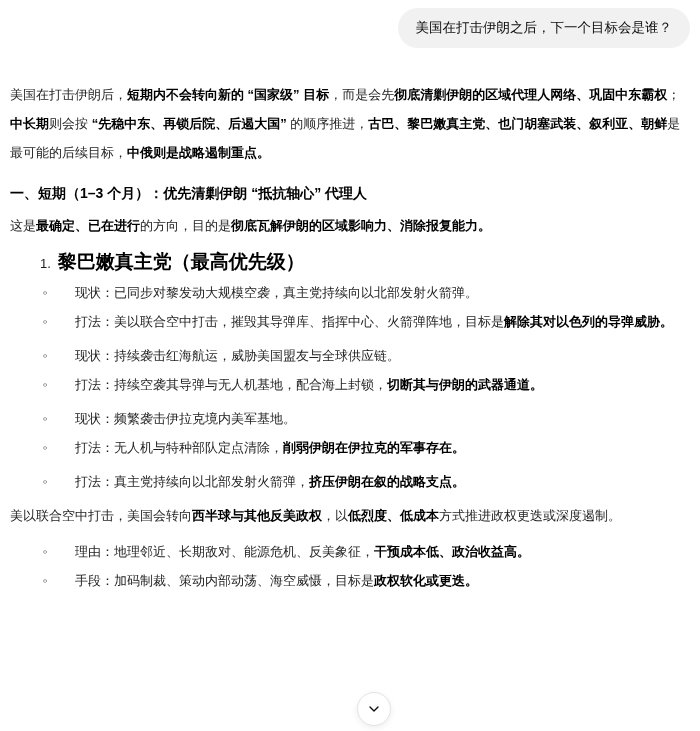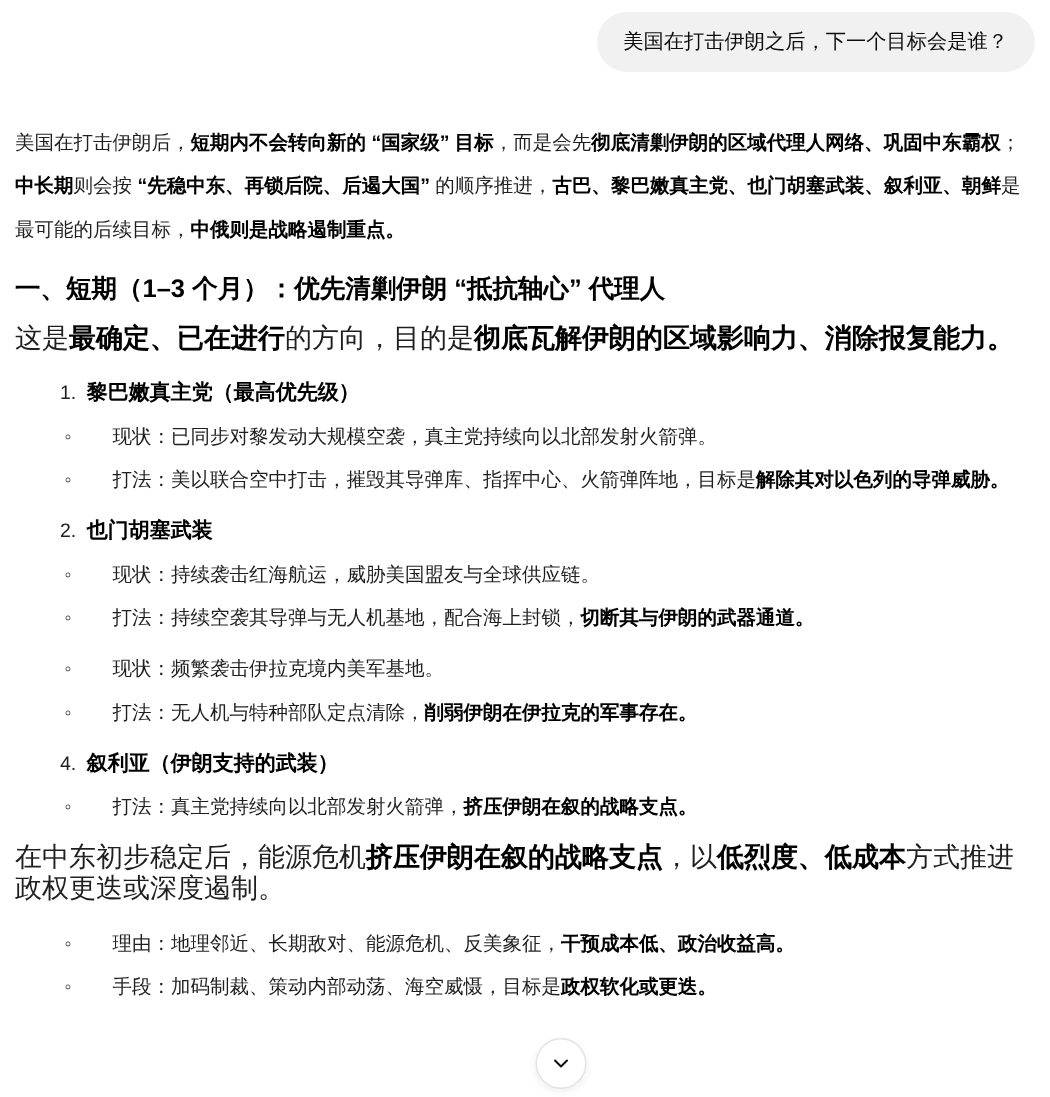--- a/index.html
+++ b/index.html
@@ -14,28 +14,28 @@
 
   .user-row { display: flex; justify-content: flex-end; margin-top: 8px; }
   .bubble {
     background: #f1f1f1; color: #0d0d0d;
     font-size: 13.5px; line-height: 20px;
     padding: 10px 18px; border-radius: 22px;
     max-width: 80%;
   }
 
   .intro { margin: 32px 0 12px; font-size: 13px; line-height: 29px; }
-  h3.sec { margin: 15px 0 0; font-size: 17px; line-height: 22px; font-weight: 700; color: #000; }
-  .lead  { margin: 11px 0 0; font-size: 18px; line-height: 21px; }
+  h3.sec { margin: 15px 0 0; font-size: 14px; line-height: 22px; font-weight: 700; color: #000; }
+  .lead  { margin: 11px 0 0; font-size: 13px; line-height: 21px; }
 
   ol.items { list-style: none; margin: 15px 0 0; padding: 0 0 0 30px; font-size: 13px; }
   ol.items > li { margin: 0 0 13px; }
   .trow { line-height: 21px; }
   .num { font-weight: 400; color: #1f1f1f; margin-right: 7px; font-size: 13px; }
-  .ititle { font-weight: 700; color: #000; font-size: 14px; }
+  .ititle { font-weight: 700; color: #000; font-size: 19px; }
 
   .sub { display: flex; margin-top: 8px; line-height: 21px; }
   .marker { width: 32px; flex: none; padding-left: 3px; color: #3a3a3a; font-size: 13px; }
   .txt { flex: 1; white-space: nowrap; }
 
   .b { font-weight: 700; color: #000; }
 
   .scroll-btn {
     position: absolute; left: 357px; top: 692px;
     width: 34px; height: 34px; border-radius: 50%;
@@ -70,23 +70,20 @@
           <span class="marker">◦</span>
           <span class="txt"><span>现状：已同步对黎发动大规模空袭，真主党持续向以北部发射火箭弹。</span></span>
         </div>
         <div class="sub">
           <span class="marker">◦</span>
           <span class="txt"><span>打法：美以联合空中打击，摧毁其导弹库、指挥中心、火箭弹阵地，目标是</span><span class="b">解除其对以色列的导弹威胁。</span></span>
         </div>
       </li>
 
       <li>
-        <div class="trow">
-          <span class="num">2.</span><span class="ititle">也门胡塞武装</span>
-        </div>
         <div class="sub">
           <span class="marker">◦</span>
           <span class="txt"><span>现状：持续袭击红海航运，威胁美国盟友与全球供应链。</span></span>
         </div>
         <div class="sub">
           <span class="marker">◦</span>
           <span class="txt"><span>打法：持续空袭其导弹与无人机基地，配合海上封锁，</span><span class="b">切断其与伊朗的武器通道。</span></span>
         </div>
       </li>
 
@@ -95,31 +92,28 @@
           <span class="marker">◦</span>
           <span class="txt"><span>现状：频繁袭击伊拉克境内美军基地。</span></span>
         </div>
         <div class="sub">
           <span class="marker">◦</span>
           <span class="txt"><span>打法：无人机与特种部队定点清除，</span><span class="b">削弱伊朗在伊拉克的军事存在。</span></span>
         </div>
       </li>
 
       <li>
-        <div class="trow">
-          <span class="num">4.</span><span class="ititle">叙利亚（伊朗支持的武装）</span>
-        </div>
         <div class="sub">
           <span class="marker">◦</span>
           <span class="txt"><span>打法：真主党持续向以北部发射火箭弹，</span><span class="b">挤压伊朗在叙的战略支点。</span></span>
         </div>
       </li>
     </ol>
 
-    <p class="lead"><span>在中东初步稳定后，能源危机</span><span class="b">挤压伊朗在叙的战略支点</span><span>，以</span><span class="b">低烈度、低成本</span><span>方式推进政权更迭或深度遏制。</span></p>
+    <p class="lead"><span>美以联合空中打击，美国会转向</span><span class="b">西半球与其他反美政权</span><span>，以</span><span class="b">低烈度、低成本</span><span>方式推进政权更迭或深度遏制。</span></p>
 
     <ol class="items">
       <li>
         <div class="sub">
           <span class="marker">◦</span>
           <span class="txt"><span>理由：地理邻近、长期敌对、能源危机、反美象征，</span><span class="b">干预成本低、政治收益高。</span></span>
         </div>
         <div class="sub">
           <span class="marker">◦</span>
           <span class="txt"><span>手段：加码制裁、策动内部动荡、海空威慑，目标是</span><span class="b">政权软化或更迭。</span></span>

